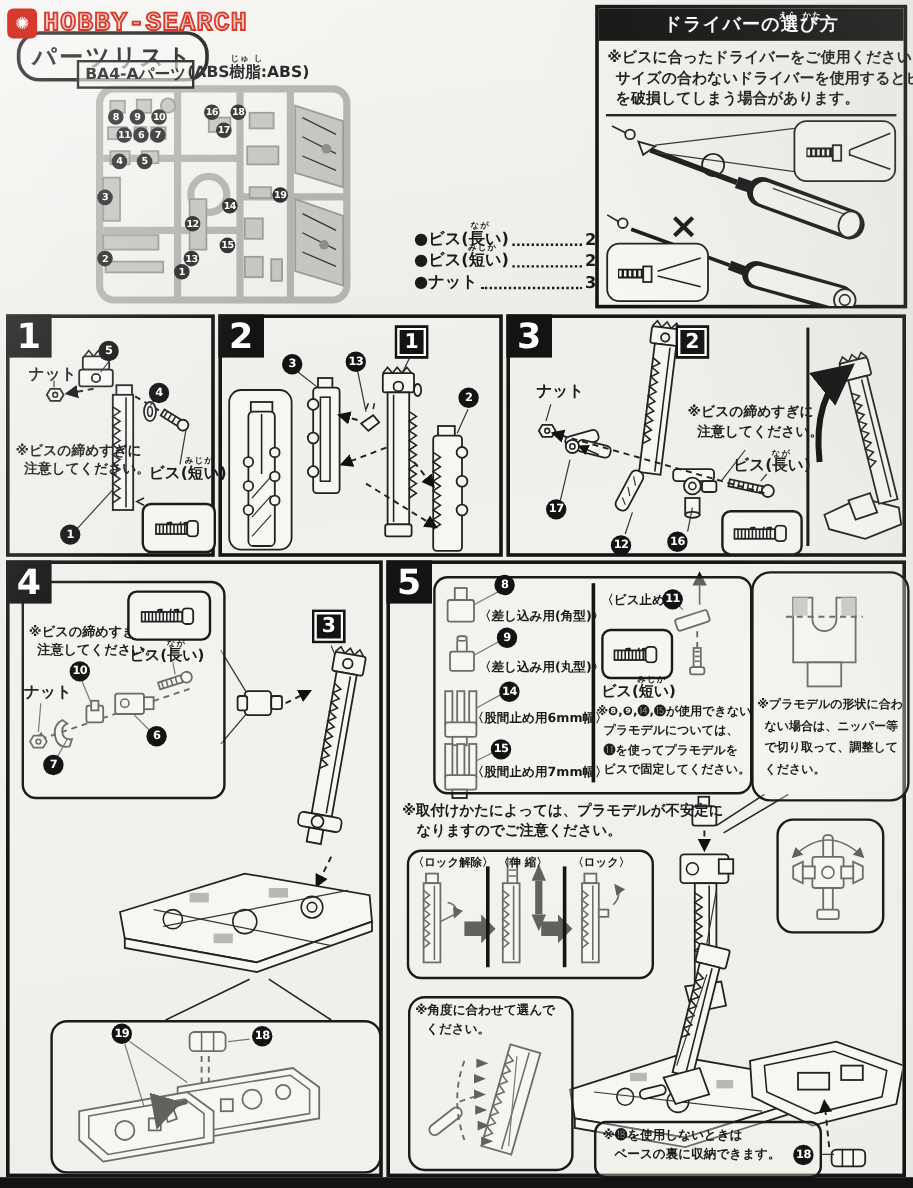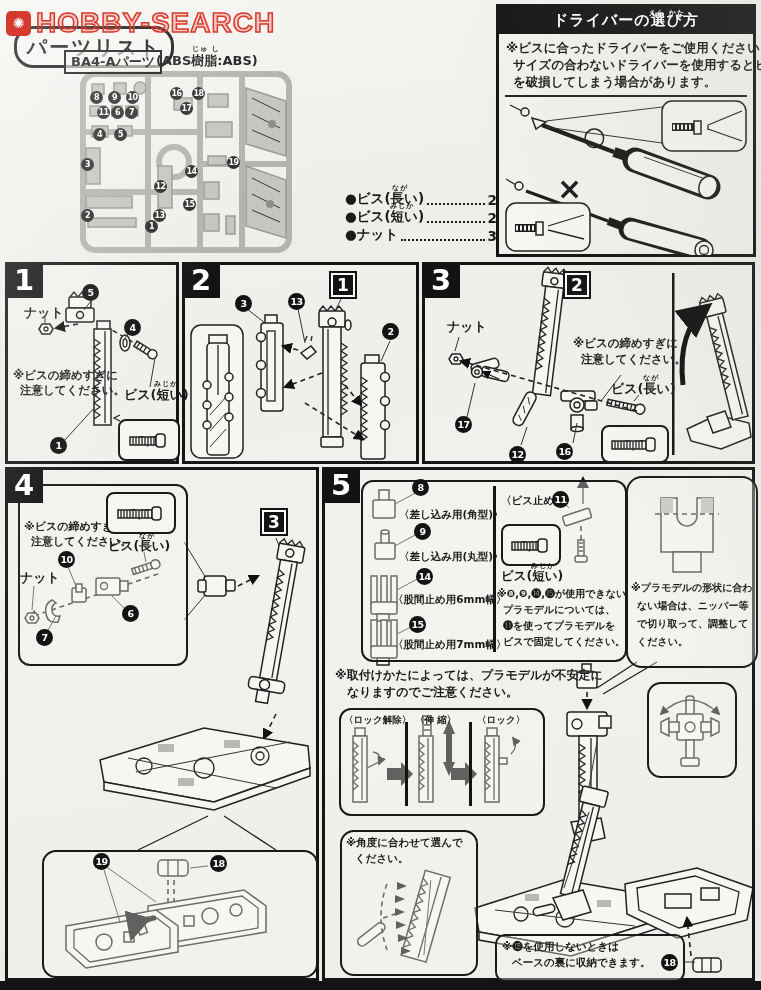--- a/index.html
+++ b/index.html
@@ -25,22 +25,22 @@
   .scalebox span{font-size:13px;font-weight:bold;}
   .pill{position:absolute;left:14px;top:26px;width:154px;height:36px;border:3px solid #161616;border-radius:19px;
     background:rgba(246,245,242,.7);display:flex;align-items:center;justify-content:center;
     font-size:20px;font-weight:bold;letter-spacing:2px;z-index:5;}
   .runnerlabel{position:absolute;border:2px solid #1a1a1a;padding:1px 5px;font-size:13px;font-weight:bold;background:rgba(246,245,242,.6);z-index:5;}
   .countrow{position:absolute;width:152px;display:flex;align-items:flex-end;font-size:13.5px;font-weight:bold;z-index:5;}
   .countrow .lead{flex:1;border-bottom:2.5px dotted #1a1a1a;margin:0 3px 3px 3px;}
   .wm{position:absolute;left:6px;top:7px;display:flex;align-items:center;gap:5px;z-index:9;}
   .wm-logo{width:25px;height:25px;background:#d63a2e;border-radius:5px;display:flex;align-items:center;justify-content:center;
     color:#fff;font-size:14px;font-weight:bold;}
-  .wm-text{font-size:28px;font-weight:bold;letter-spacing:1px;color:rgba(224,62,46,.25);
-    -webkit-text-stroke:1.5px #d8392c;font-family:Liberation Sans, sans-serif;text-align:center;}
+  .wm-text{font-size:22px;font-weight:bold;letter-spacing:1px;color:rgba(224,62,46,.25);
+    -webkit-text-stroke:1.5px #d8392c;font-family:Liberation Mono, monospace;text-align:center;}
   .driverbox{position:absolute;left:496px;top:4px;width:260px;height:253px;border:3px solid #141414;
     background:rgba(244,243,239,.6);box-sizing:border-box;}
   .driver-title{position:absolute;left:0;top:0;width:100%;height:27px;background:#141414;color:#fff;
     display:flex;align-items:center;justify-content:center;font-size:15px;font-weight:bold;letter-spacing:1px;}
   .dividerline{position:absolute;border-top:2px solid #222;z-index:4;}
   .vline{position:absolute;background:#141414;z-index:4;}
   .bottombar{position:absolute;left:0;top:981px;width:761px;height:9px;background:#131313;z-index:8;}
   .scan-overlay{position:absolute;inset:0;z-index:8;pointer-events:none;
     background:linear-gradient(115deg,rgba(255,255,255,.28) 0%,rgba(255,255,255,0) 28%),
                linear-gradient(250deg,rgba(176,174,168,.16) 0%,rgba(176,174,168,0) 30%);}

